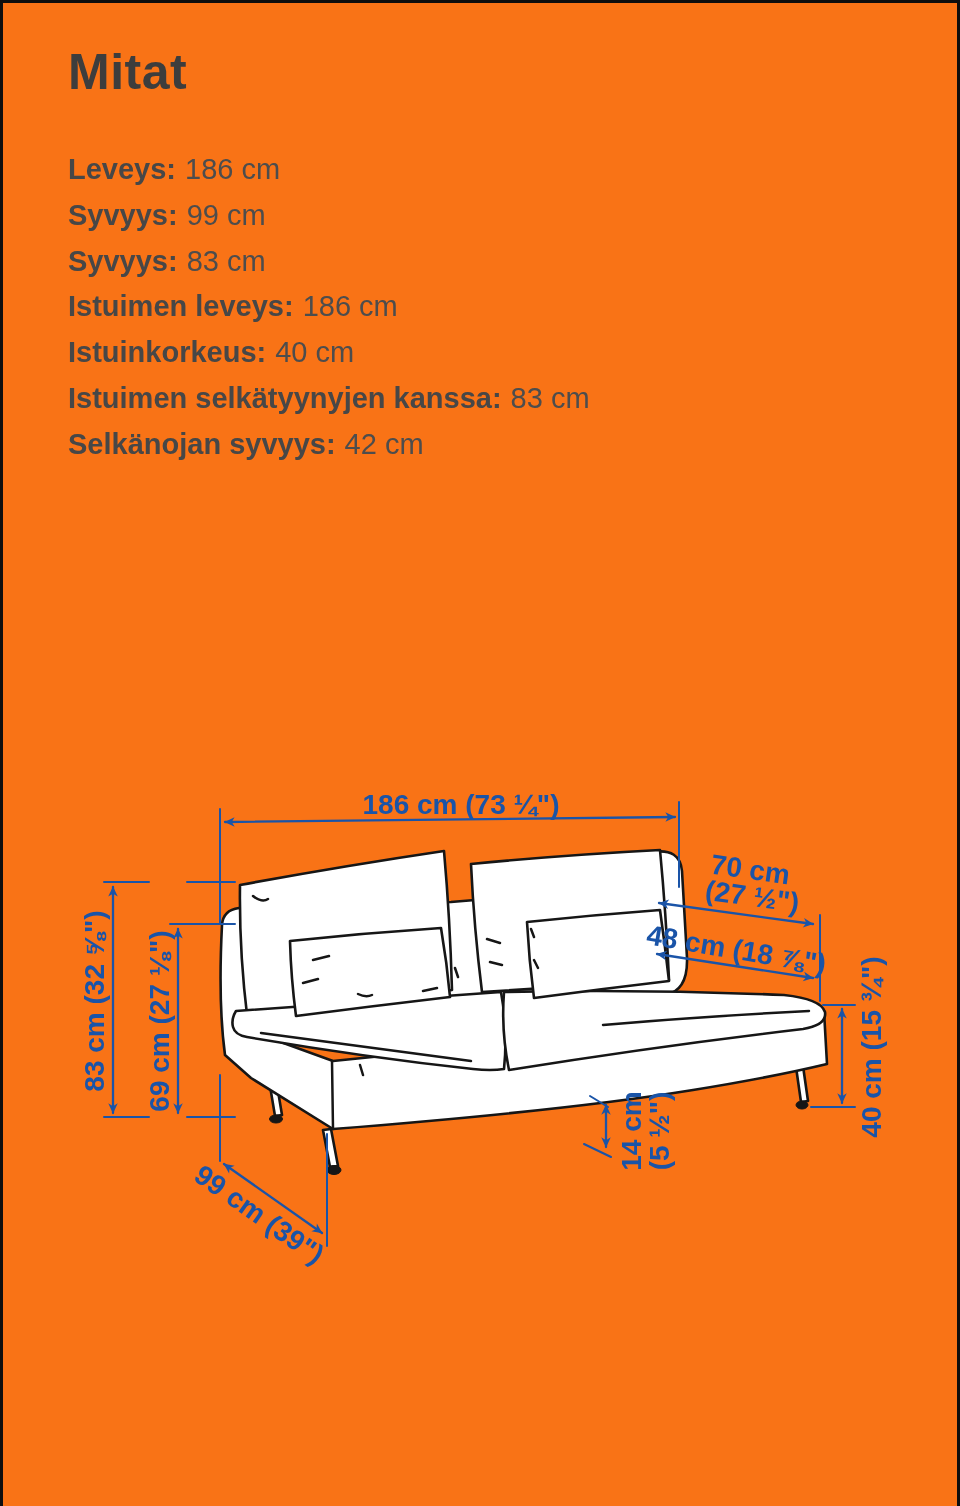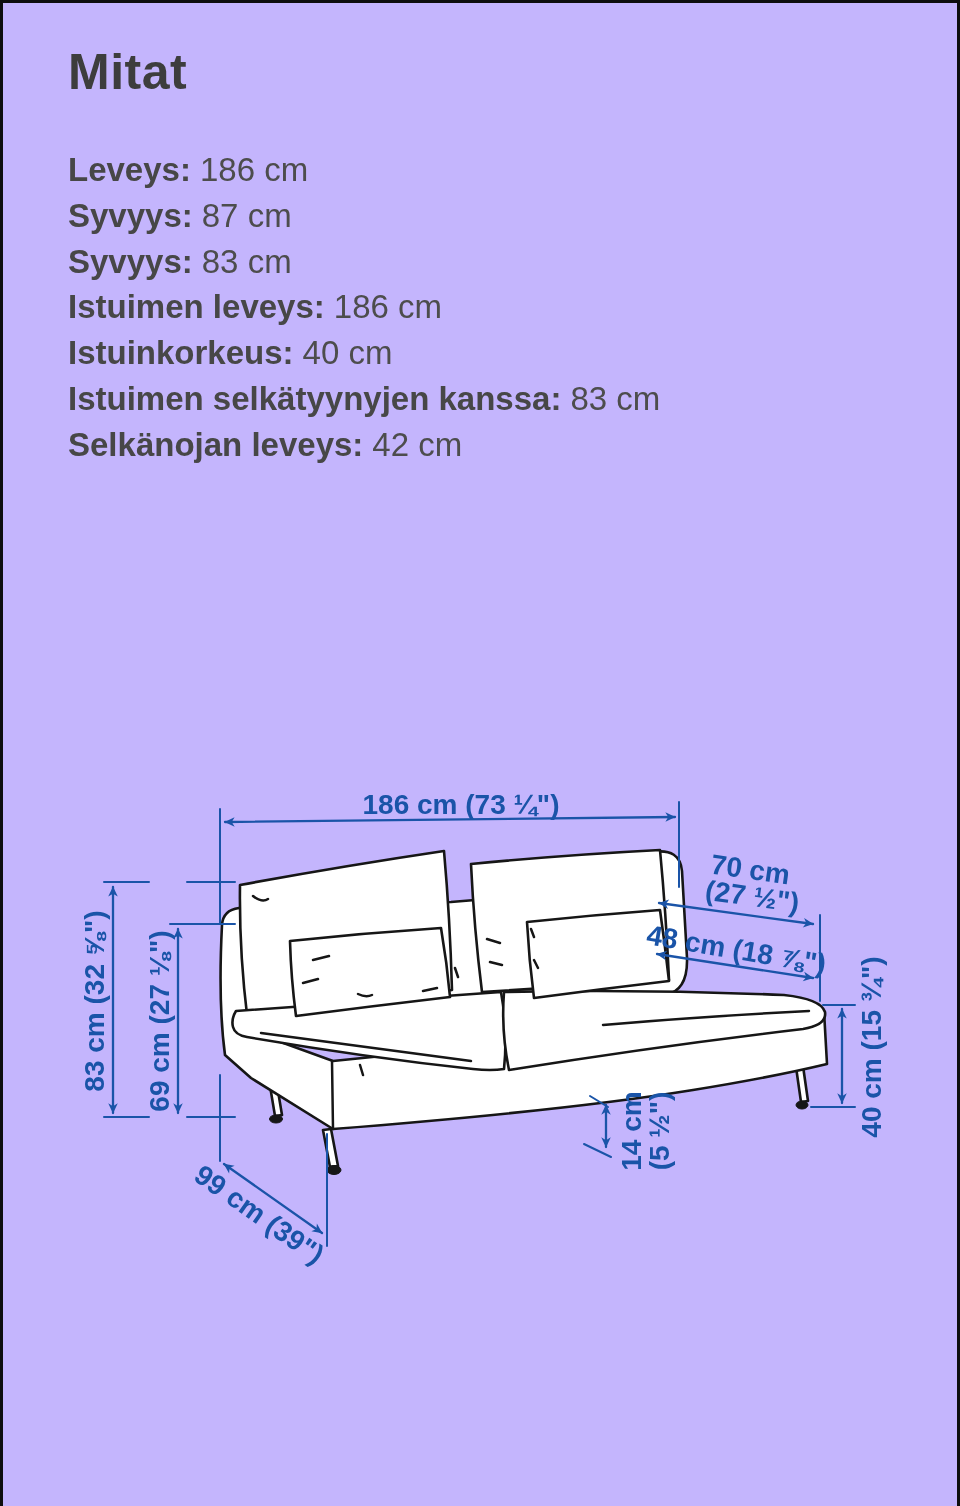--- a/index.html
+++ b/index.html
@@ -3,36 +3,36 @@
 <meta charset="utf-8">
 <style>
   :root{
     --dim-blue:#1a54a8;
     --ink:#161616;
   }
   html,body{margin:0;padding:0;background:#fff;}
   .page{
     position:relative;
     width:960px;height:1506px;
-    background:#c4b5fd;
+    background:#f97316;
     border-left:3px solid #0e0e0e;
     border-right:3px solid #0e0e0e;
     border-top:3px solid #0e0e0e;
     box-sizing:border-box;
     overflow:hidden;
     font-family:"Liberation Sans","DejaVu Sans",sans-serif;
   }
   .page-title{
     position:absolute;left:65px;top:40px;margin:0;
     font-size:50px;font-weight:700;color:#3d3d3d;
     letter-spacing:0.5px;
   }
   .specs{
     position:absolute;left:65px;top:144px;
-    font-size:33px;line-height:45.8px;color:#4a4a4a;
+    font-size:29px;line-height:45.8px;color:#4a4a4a;
   }
   .spec-label{font-weight:700;color:#474747;}
   .spec-value{margin-left:9px;font-weight:400;color:#4d4d4d;}
   .diagram{position:absolute;left:0;top:760px;}
   .sofa{stroke:var(--ink);fill:#ffffff;stroke-width:2.6;stroke-linejoin:round;stroke-linecap:round;}
   .sofa-line{stroke:var(--ink);fill:none;stroke-width:2.5;stroke-linejoin:round;stroke-linecap:round;}
   .foot{fill:var(--ink);stroke:var(--ink);stroke-width:1;}
   .dim-line{stroke:var(--dim-blue,#1a54a8);fill:none;stroke-width:2.3;stroke-linecap:round;}
   .ext-line{stroke:var(--dim-blue,#1a54a8);fill:none;stroke-width:2.0;stroke-linecap:round;}
   .dim-text{fill:var(--dim-blue,#1a54a8);font-family:"Liberation Sans","DejaVu Sans",sans-serif;
@@ -41,26 +41,26 @@
 </style>
 </head>
 <body>
 
 <div class="page">
 
   <h1 class="page-title">Mitat</h1>
 
   <div class="specs">
     <div class="spec-row"><span class="spec-label">Leveys:</span><span class="spec-value">186 cm</span></div>
-    <div class="spec-row"><span class="spec-label">Syvyys:</span><span class="spec-value">87 cm</span></div>
+    <div class="spec-row"><span class="spec-label">Syvyys:</span><span class="spec-value">99 cm</span></div>
     <div class="spec-row"><span class="spec-label">Syvyys:</span><span class="spec-value">83 cm</span></div>
     <div class="spec-row"><span class="spec-label">Istuimen leveys:</span><span class="spec-value">186 cm</span></div>
     <div class="spec-row"><span class="spec-label">Istuinkorkeus:</span><span class="spec-value">40 cm</span></div>
     <div class="spec-row"><span class="spec-label">Istuimen selkätyynyjen kanssa:</span><span class="spec-value">83 cm</span></div>
-    <div class="spec-row"><span class="spec-label">Selkänojan leveys:</span><span class="spec-value">42 cm</span></div>
+    <div class="spec-row"><span class="spec-label">Selkänojan syvyys:</span><span class="spec-value">42 cm</span></div>
   </div>
 
   <svg class="diagram" width="960" height="546" viewBox="0 760 960 546" xmlns="http://www.w3.org/2000/svg">
     <defs>
       <marker id="ah" viewBox="0 0 12 12" refX="11" refY="6" markerWidth="11" markerHeight="11" orient="auto-start-reverse" markerUnits="userSpaceOnUse">
         <path class="ah" d="M0.5,0.8 L11.5,6 L0.5,11.2 L3.6,6 Z"></path>
       </marker>
     </defs>
 
     <g>

